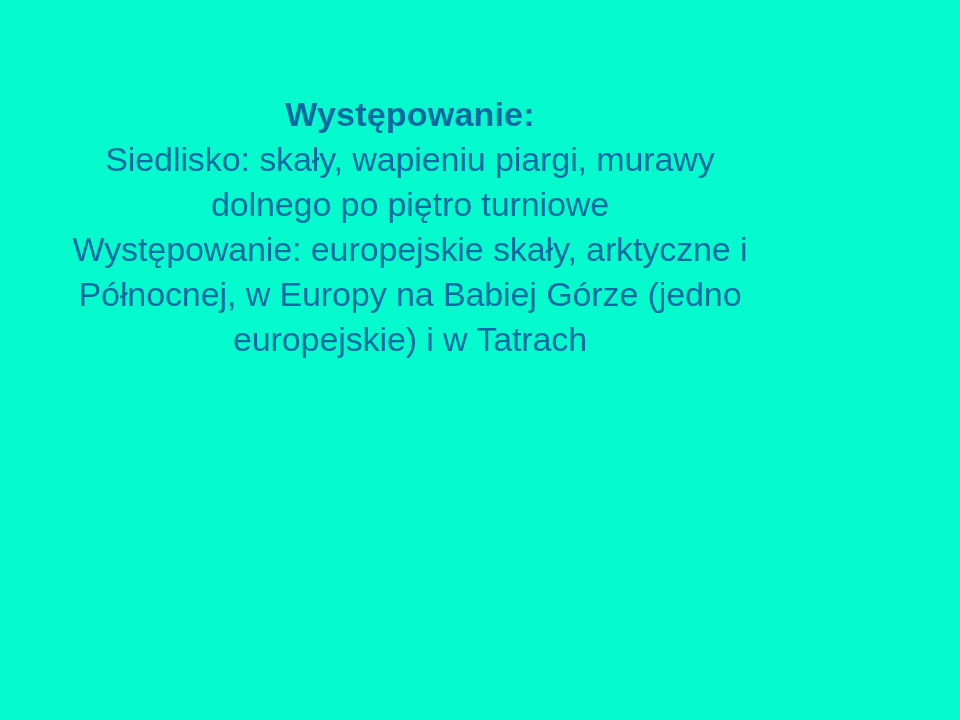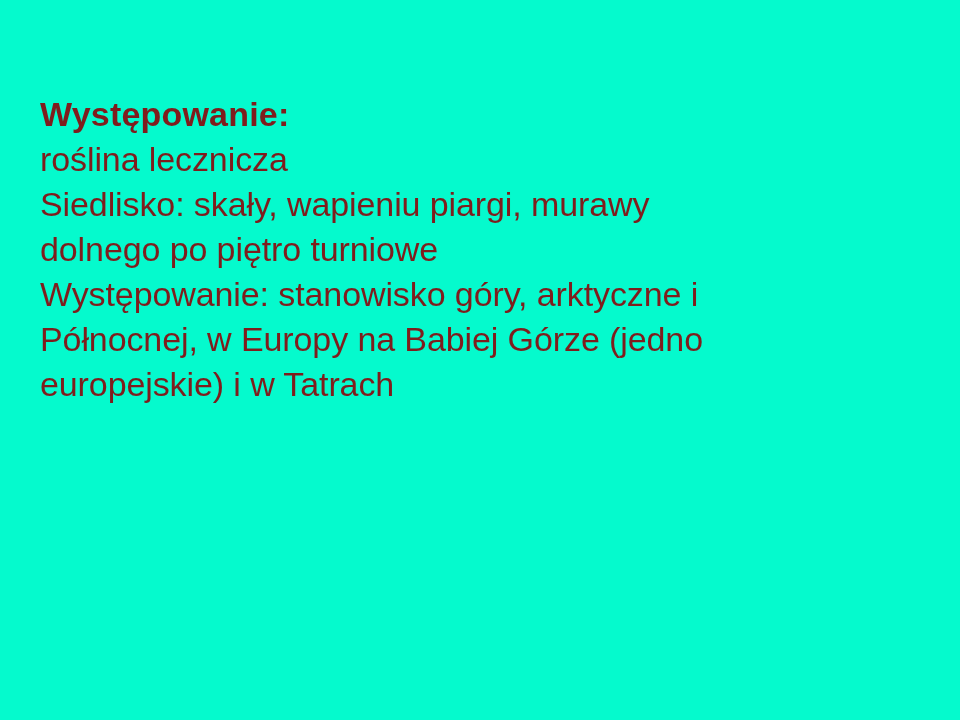--- a/index.html
+++ b/index.html
@@ -23,21 +23,22 @@
     box-sizing: border-box;
   }
 
   #text-block {
     position: absolute;
     left: 0;
     top: 92px;
     width: 820px;
     padding: 0 40px;
     box-sizing: border-box;
-    color: #7f1d1d;
+    text-align: center;
+    color: #0369a1;
     font-size: 34px;
     line-height: 45px;
     letter-spacing: -0.1px;
     -webkit-font-smoothing: none;
   }
 
   .line {
     display: block;
     white-space: nowrap;
   }
@@ -46,20 +47,19 @@
     font-weight: bold;
     letter-spacing: 0.2px;
   }
 </style>
 </head>
 <body>
 
 <div id="slide">
   <div id="text-block">
     <span class="line bold">Występowanie:</span>
-    <span class="line">roślina lecznicza</span>
     <span class="line">Siedlisko: skały, wapieniu piargi, murawy</span>
     <span class="line">dolnego po piętro turniowe</span>
-    <span class="line">Występowanie: stanowisko góry, arktyczne i</span>
+    <span class="line">Występowanie: europejskie skały, arktyczne i</span>
     <span class="line">Północnej, w Europy na Babiej Górze (jedno</span>
     <span class="line">europejskie) i w Tatrach</span>
   </div>
 </div>
 
 </body></html>

